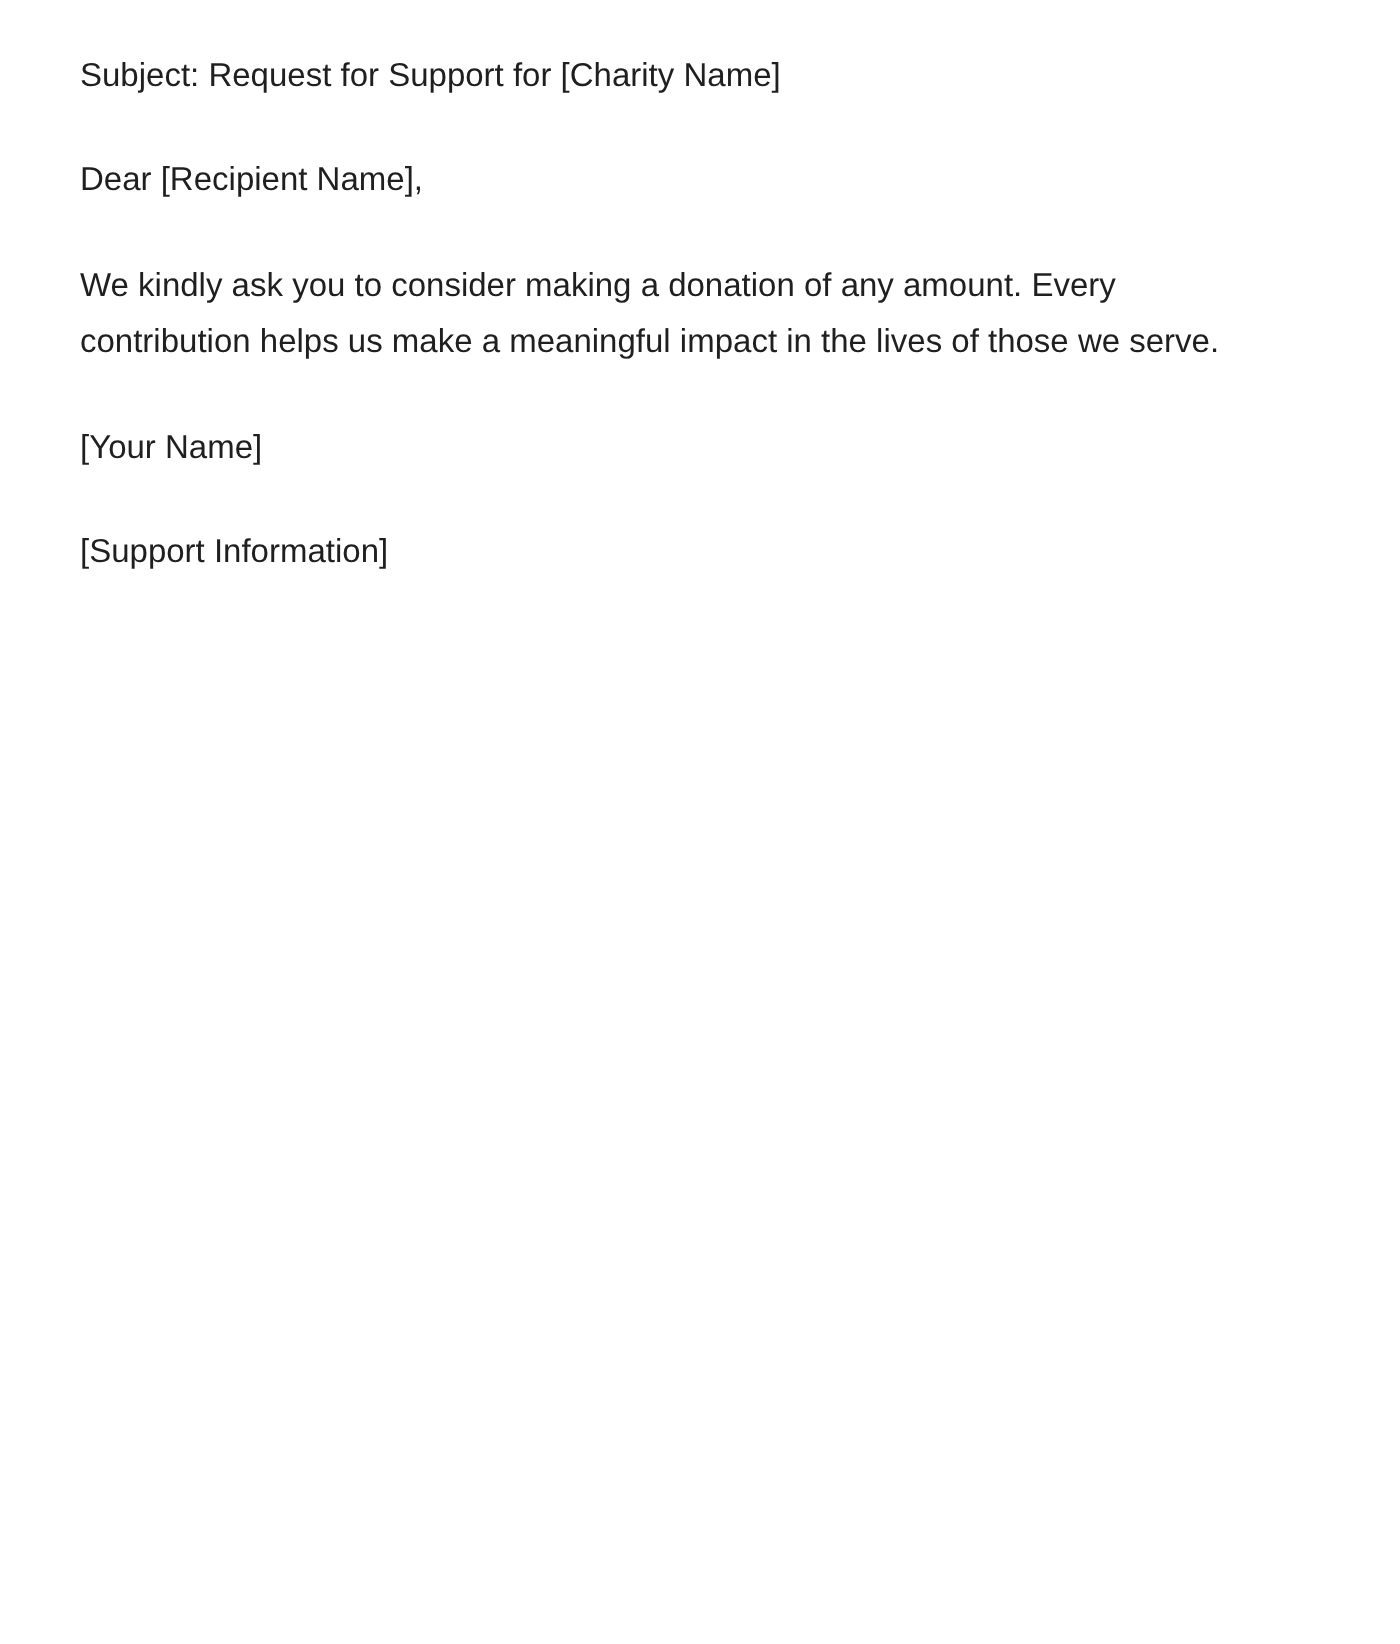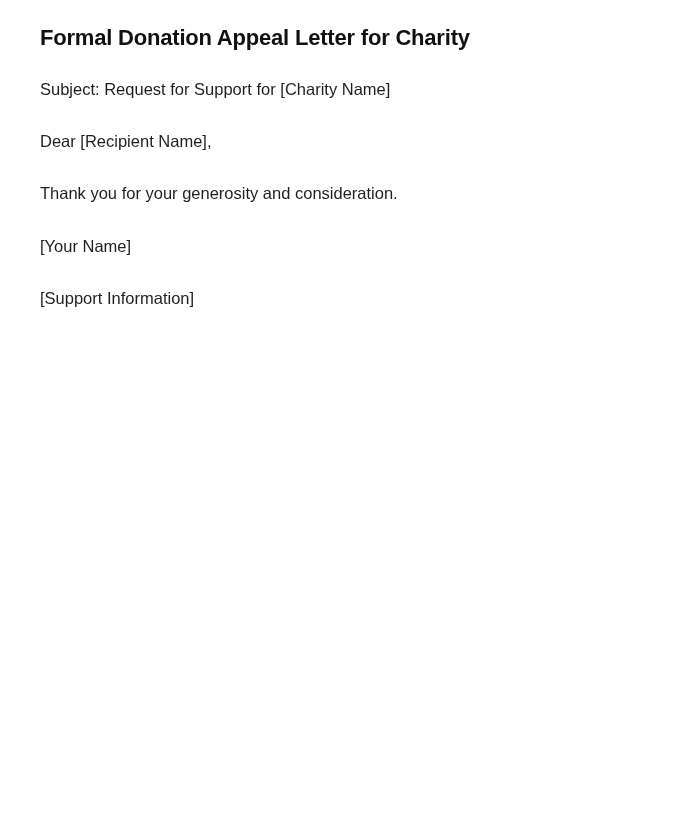--- a/index.html
+++ b/index.html
@@ -39,29 +39,28 @@
   }
   .signature-block .para {
     margin-bottom: 24px;
   }
 </style>
 </head>
 <body>
 
 <div class="page">
 
-  <h1 class="doc-title">Formal Donation Appeal Letter for Charity</h1>
 
   <p class="para">Subject: Request for Support for [Charity Name]</p>
 
   <p class="para">Dear [Recipient Name],</p>
 
 
+  <p class="para">We kindly ask you to consider making a donation of any amount. Every contribution helps us make a meaningful impact in the lives of those we serve.</p>
 
-  <p class="para">Thank you for your generosity and consideration.</p>
 
 
   <div class="signature-block">
     <p class="para">[Your Name]</p>
 
 
 
     <p class="para">[Support Information]</p>
   </div>
 

